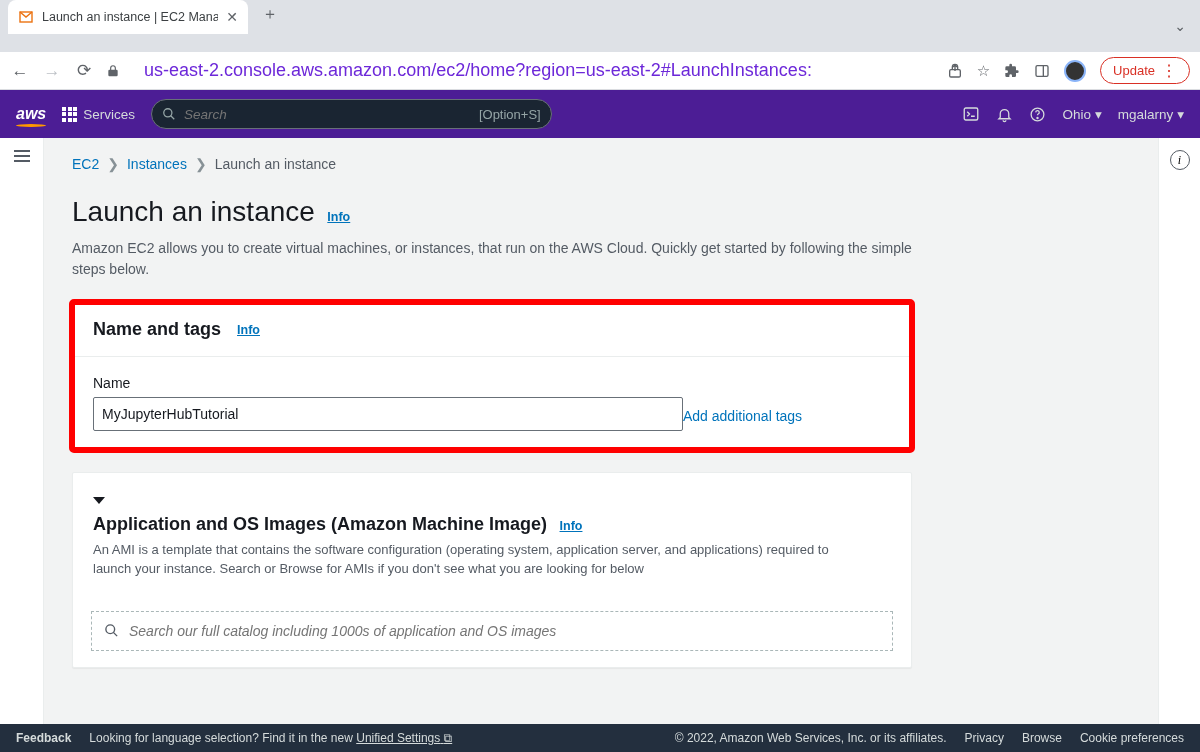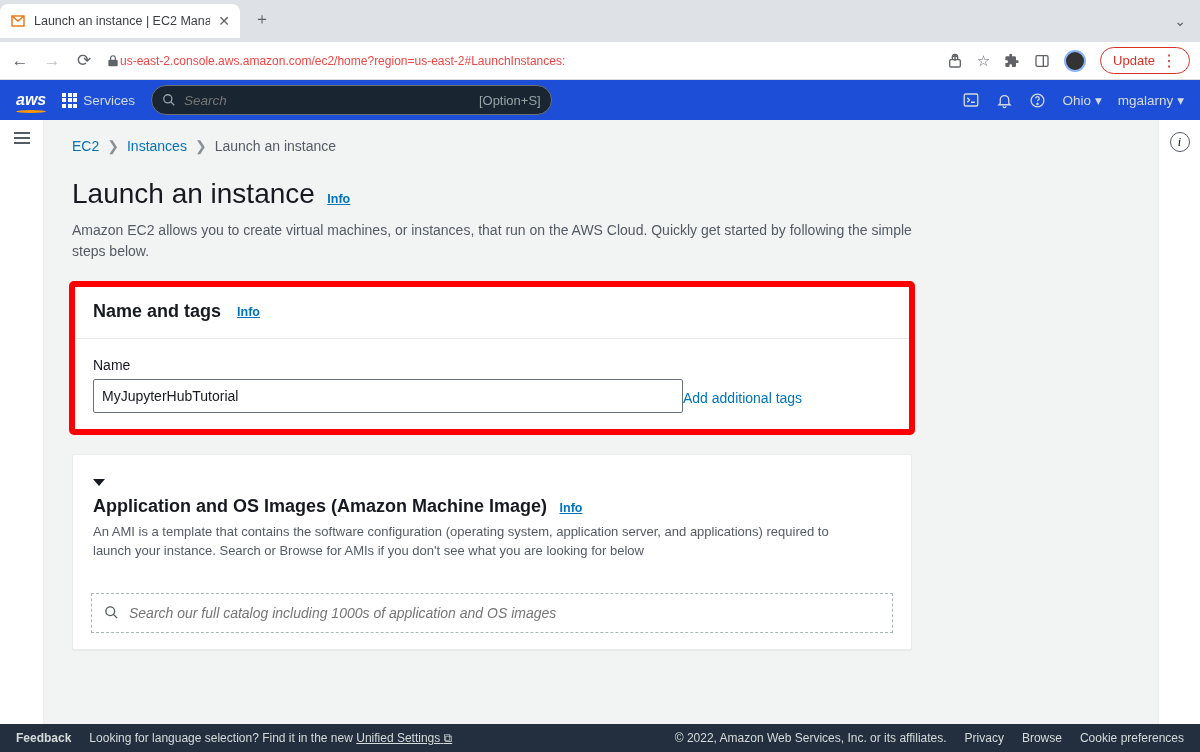--- a/index.html
+++ b/index.html
@@ -1,39 +1,39 @@
 <!DOCTYPE html>
 <html><head>
 <meta charset="utf-8">
 <style>
 *{box-sizing:border-box;margin:0;padding:0;font-family:-apple-system,BlinkMacSystemFont,"Segoe UI",Helvetica,Arial,sans-serif}
 body{width:1200px;height:752px;overflow:hidden;background:#fff;position:relative}
 
 
-.tab-bar{height:42px;background:#dee1e6;display:flex;align-items:center;padding-left:0}
+.tab-bar{height:52px;background:#dee1e6;display:flex;align-items:flex-start;padding-left:8px}
 .tab{height:34px;width:240px;background:#fff;border-radius:8px 8px 0 0;display:flex;align-items:center;padding:0 10px;gap:8px;font-size:12.5px;color:#3c4043}
 .tab .favicon{width:16px;height:16px;color:#ec7211}
 .tab .tab-title{flex:1;white-space:nowrap;overflow:hidden}
 .tab .tab-close{font-size:14px;color:#5f6368}
 .tab-new{width:28px;height:28px;display:flex;align-items:center;justify-content:center;font-size:16px;color:#5f6368;margin-left:8px;margin-bottom:3px}
 .tab-bar .chev{margin-left:auto;margin-right:14px;color:#5f6368;font-size:14px;align-self:center}
 
 
 .addr-bar{height:38px;background:#fff;border-bottom:1px solid #dadce0;display:flex;align-items:center;padding:0 10px;gap:12px}
 .nav-btn{width:20px;color:#5f6368;font-size:17px;display:flex;align-items:center;justify-content:center}
 .nav-btn.disabled{color:#bdc1c6}
-.addr-field{flex:1;display:flex;align-items:center;gap:0;font-size:12px;color:#ef4444}
+.addr-field{flex:1;display:flex;align-items:center;gap:24px;font-size:18px;color:#6d28d9}
 .addr-field .lock{color:#5f6368}
 .addr-right{display:flex;align-items:center;gap:14px;color:#5f6368;font-size:15px}
 .avatar{width:22px;height:22px;border-radius:50%;background:#333;border:2px solid #8ab4f8}
 .update-btn{border:1.5px solid #d93025;color:#d93025;border-radius:16px;padding:3px 12px;font-size:13px;display:flex;align-items:center;gap:6px}
 .dots{color:#d93025;font-size:16px}
 
 
-.aws-nav{height:40px;background:#1d4ed8;display:flex;align-items:center;padding:0 16px;gap:16px;color:#d5dbdb;font-size:13.5px}
+.aws-nav{height:48px;background:#4c1d95;display:flex;align-items:center;padding:0 16px;gap:16px;color:#d5dbdb;font-size:13.5px}
 .aws-logo{color:#fff;font-weight:700;font-size:16px;font-style:italic;position:relative}
 .aws-logo::after{content:"";position:absolute;left:0;right:0;bottom:-4px;height:3px;background:#ff9900;border-radius:50%}
 .services-grp{display:flex;align-items:center;gap:6px}
 .grid-icon{display:grid;grid-template-columns:repeat(3,4px);grid-template-rows:repeat(3,4px);gap:1.5px}
 .grid-icon span{background:#fff;width:4px;height:4px}
 .aws-search{flex:1;max-width:560px;height:30px;border:1px solid #687078;border-radius:15px;display:flex;align-items:center;padding:0 10px;gap:8px;color:#95a5a6;background:#1a2532}
 .aws-search input{background:transparent;border:none;outline:none;color:#95a5a6;font-style:italic;flex:1;font-size:13.5px}
 .aws-search .kbd{color:#95a5a6;font-size:13px}
 .aws-nav .spacer{flex:1}
 .aws-nav .ico{color:#d5dbdb;font-size:15px}

